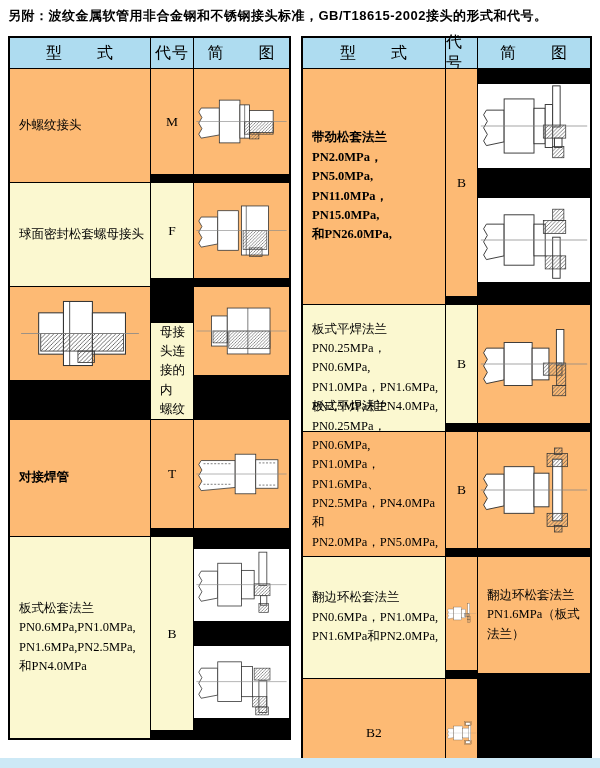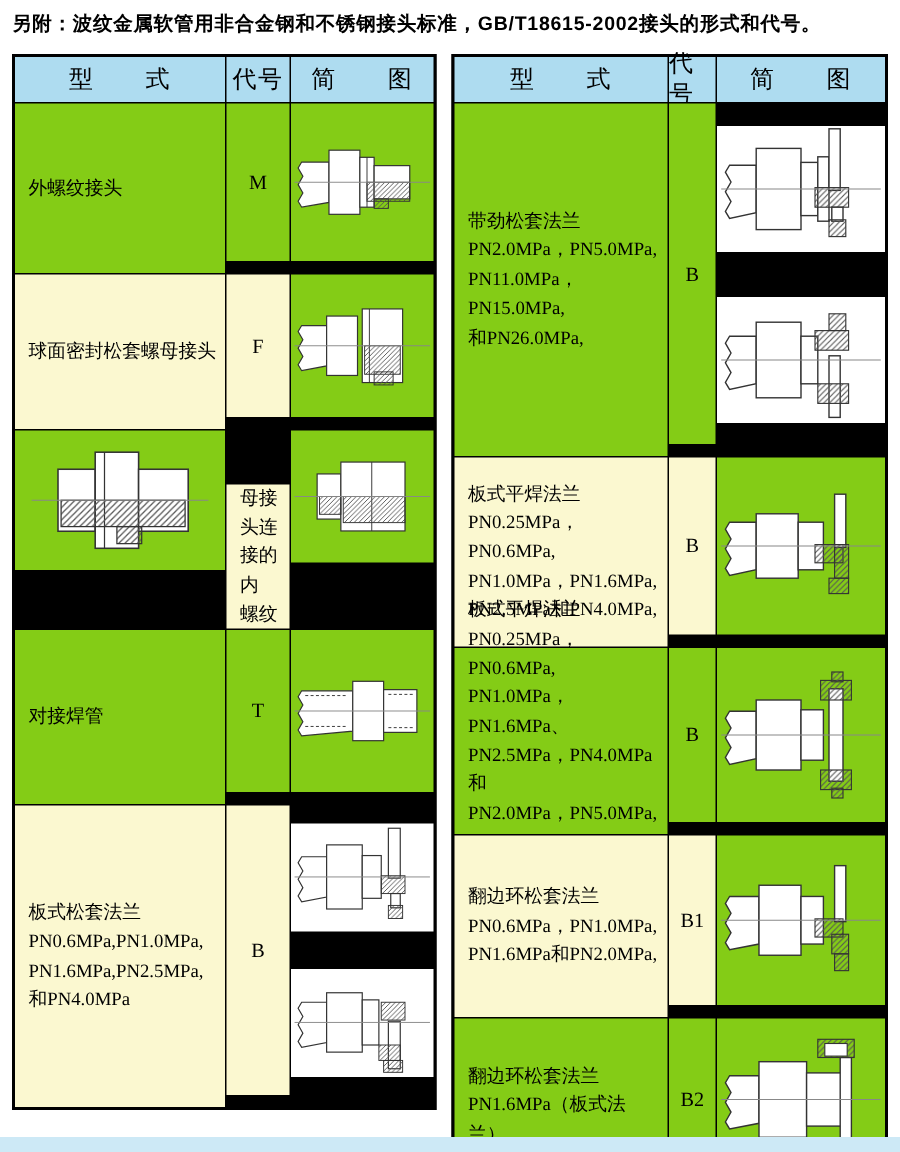--- a/index.html
+++ b/index.html
@@ -14,21 +14,21 @@
     position:absolute;left:8px;top:7px;width:584px;
     font-family:"Liberation Sans","DejaVu Sans",sans-serif;
     font-weight:bold;font-size:13px;letter-spacing:.5px;
   }
   .ctable{
     position:absolute;top:36px;
     display:grid;gap:1px;background:#000;border:2px solid #000;
   }
   #left-table{left:8px;grid-template-columns:140px 42px 95px;}
   #right-table{left:301px;grid-template-columns:142px 31px 112px;}
-  .cell{background:#84cc16;display:flex;align-items:center;}
+  .cell{background:#fdba74;display:flex;align-items:center;}
   .hcell{
     background:var(--hdr,#aedcf0);justify-content:center;
     font-size:16px;height:30px;letter-spacing:1px;
   }
   .tcell{
     padding:4px 6px 4px 9px;font-size:12.5px;line-height:1.55;
     white-space:pre-line;
   }
   .ccell{justify-content:center;font-size:13.5px;}
   .yellow{background:var(--ylw,#fbf8d0);}
@@ -106,21 +106,21 @@
       <div class="cell dcell" style="height: 88px;">
         <svg viewBox="0 0 120 90" preserveAspectRatio="xMidYMid meet">
           <rect x="22" y="26" width="20" height="38" fill="#fff" stroke="#333" stroke-width="1"></rect>
           <rect x="42" y="16" width="54" height="58" fill="#fff" stroke="#333" stroke-width="1"></rect>
           <line x1="68" y1="16" x2="68" y2="74" stroke="#333" stroke-width="0.8"></line>
           <rect x="24" y="45" width="18" height="15" fill="url(#hch)" stroke="#333" stroke-width="0.8"></rect>
           <rect x="44" y="45" width="52" height="22" fill="url(#hch)" stroke="#333" stroke-width="0.8"></rect>
           <line x1="3" y1="45" x2="117" y2="45" stroke="#888" stroke-width="0.8"></line>
         </svg>
       </div>
-      <div class="cell tcell" style="height: 108px;">对接焊管</div>
+      <div class="cell tcell" style="height: 108px; font-weight: bold;">对接焊管</div>
       <div class="cell ccell" style="height: 108px;">T</div>
       <div class="cell dcell" style="height: 108px;">
         <svg viewBox="0 0 120 90" preserveAspectRatio="xMidYMid meet">
           <path d="M52,28 L9,28 l-3,5 l4,7 l-4,7 l4,7 l-4,7 l3,5 L52,62 Z" fill="#fff" stroke="#333" stroke-width="1"></path>
           <line x1="12" y1="32" x2="48" y2="32" stroke="#333" stroke-width="0.8" stroke-dasharray="2.5,2"></line>
           <line x1="12" y1="58" x2="48" y2="58" stroke="#333" stroke-width="0.8" stroke-dasharray="2.5,2"></line>
           <rect x="52" y="20" width="26" height="50" fill="#fff" stroke="#333" stroke-width="1"></rect>
           <rect x="78" y="27" width="28" height="36" fill="#fff" stroke="#333" stroke-width="1"></rect>
           <line x1="82" y1="31" x2="104" y2="31" stroke="#333" stroke-width="0.8" stroke-dasharray="2.5,2"></line>
           <line x1="82" y1="59" x2="104" y2="59" stroke="#333" stroke-width="0.8" stroke-dasharray="2.5,2"></line>
@@ -156,21 +156,21 @@
             <rect x="78" y="77" width="16" height="10" fill="url(#hch)" stroke="#333" stroke-width="0.8"></rect>
             <line x1="3" y1="45" x2="117" y2="45" stroke="#888" stroke-width="0.8"></line>
           </svg>
         </div>
       </div>
     </div>
   <div class="ctable" id="right-table">
       <div class="cell hcell">型　　式</div>
       <div class="cell hcell">代号</div>
       <div class="cell hcell">简　　图</div>
-      <div class="cell tcell" style="height: 227px;">带劲松套法兰
+      <div class="cell tcell" style="height: 227px; font-weight: bold;">带劲松套法兰
 PN2.0MPa，PN5.0MPa,
 PN11.0MPa，PN15.0MPa,
 和PN26.0MPa,</div>
       <div class="cell ccell" style="height: 227px;">B</div>
       <div class="cell dsplit" style="height: 227px;">
         <div class="dsub">
           <svg viewBox="0 0 120 90" preserveAspectRatio="xMidYMid meet">
             <path d="M28,28 L9,28 l-3,5 l4,7 l-4,7 l4,7 l-4,7 l3,5 L28,62 Z" fill="#fff" stroke="#333" stroke-width="1"></path>
             <rect x="28" y="16" width="32" height="58" fill="#fff" stroke="#333" stroke-width="1"></rect>
             <rect x="60" y="26" width="12" height="38" fill="#fff" stroke="#333" stroke-width="1"></rect>
@@ -228,21 +228,20 @@
           <rect x="74" y="6" width="22" height="14" fill="url(#hch)" stroke="#333" stroke-width="0.8"></rect>
           <rect x="74" y="70" width="22" height="14" fill="url(#hch)" stroke="#333" stroke-width="0.8"></rect>
           <rect x="82" y="0" width="8" height="7" fill="url(#hch)" stroke="#333" stroke-width="0.8"></rect>
           <rect x="82" y="83" width="8" height="7" fill="url(#hch)" stroke="#333" stroke-width="0.8"></rect>
           <line x1="3" y1="45" x2="117" y2="45" stroke="#888" stroke-width="0.8"></line>
         </svg>
       </div>
       <div class="cell tcell yellow" style="height: 113px;">翻边环松套法兰
 PN0.6MPa，PN1.0MPa,
 PN1.6MPa和PN2.0MPa,</div>
-      <div class="cell ccell yellow" style="height: 113px;">B1</div>
       <div class="cell dcell" style="height: 113px;">
         <svg viewBox="0 0 120 90" preserveAspectRatio="xMidYMid meet">
           <path d="M30,28 L9,28 l-3,5 l4,7 l-4,7 l4,7 l-4,7 l3,5 L30,62 Z" fill="#fff" stroke="#333" stroke-width="1"></path>
           <rect x="30" y="20" width="30" height="50" fill="#fff" stroke="#333" stroke-width="1"></rect>
           <rect x="60" y="28" width="16" height="34" fill="#fff" stroke="#333" stroke-width="1"></rect>
           <rect x="84" y="6" width="8" height="40" fill="#fff" stroke="#333" stroke-width="1"></rect>
           <rect x="70" y="44" width="20" height="13" fill="url(#hch)" stroke="#333" stroke-width="0.8"></rect>
           <rect x="82" y="55" width="12" height="14" fill="url(#hch)" stroke="#333" stroke-width="0.8"></rect>
           <rect x="84" y="69" width="10" height="12" fill="url(#hch)" stroke="#333" stroke-width="0.8"></rect>
           <line x1="3" y1="45" x2="117" y2="45" stroke="#888" stroke-width="0.8"></line>

